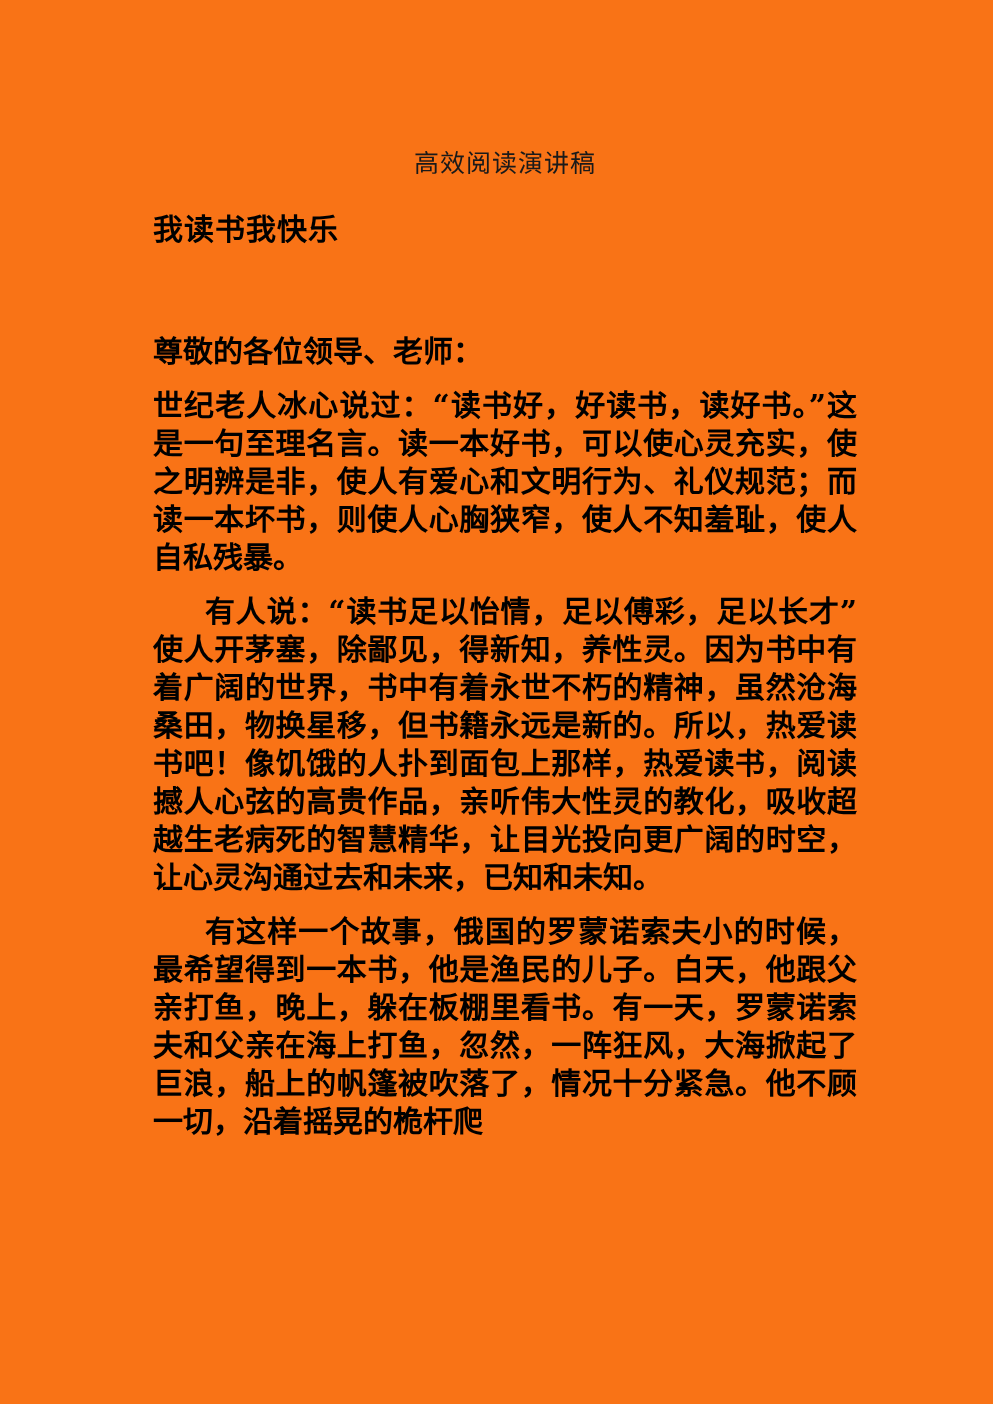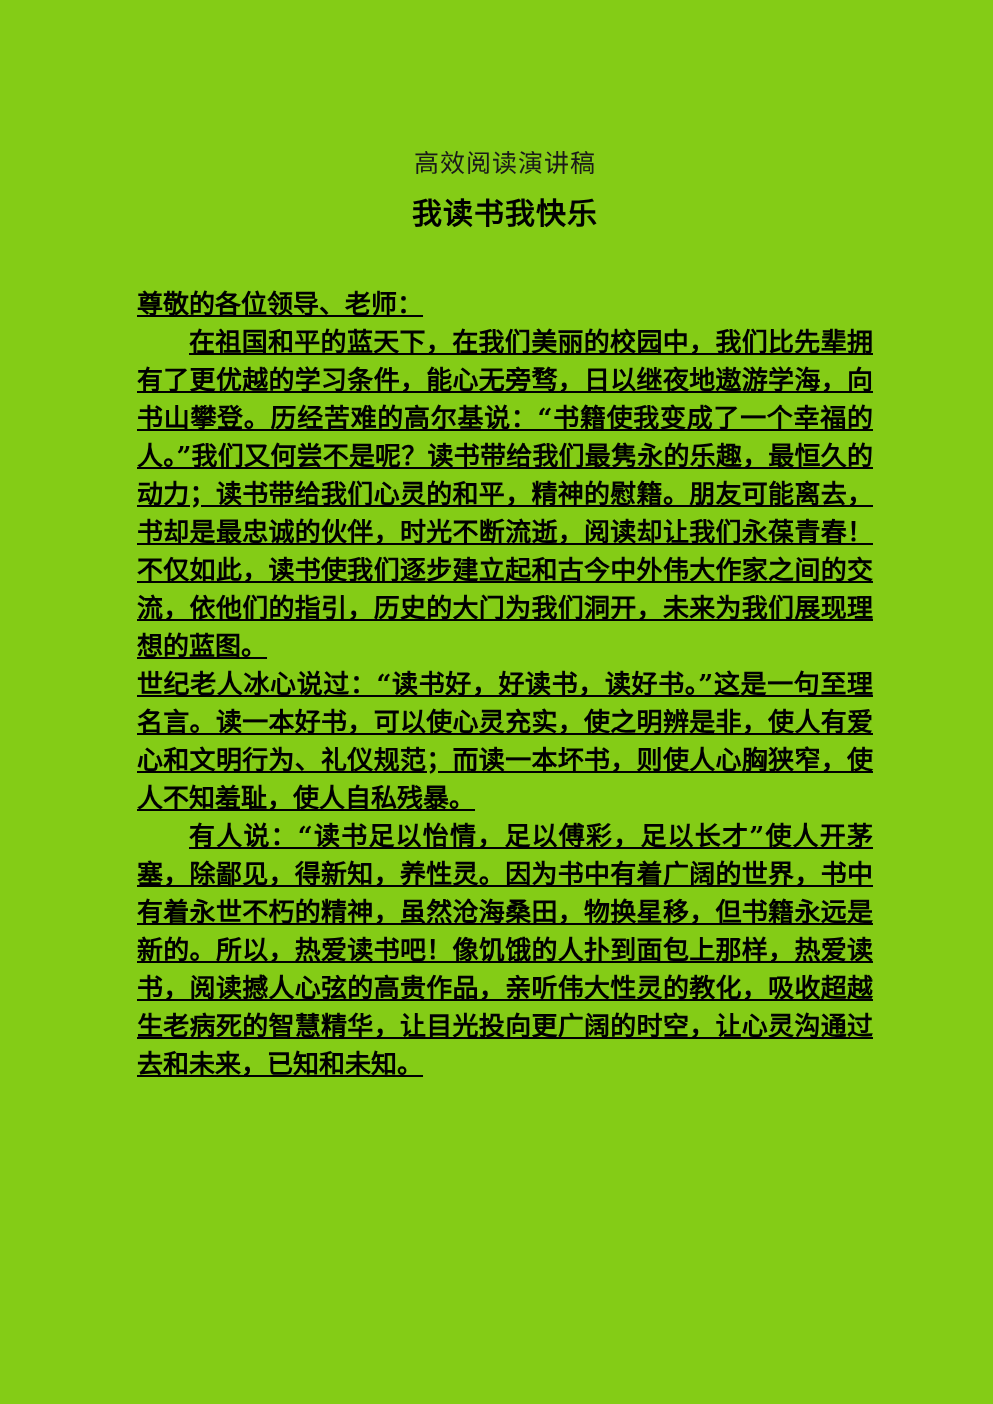--- a/index.html
+++ b/index.html
@@ -10,21 +10,21 @@
   }
   body {
     font-family: "DejaVu Serif", "Liberation Serif", serif;
     color: #000000;
     -webkit-font-smoothing: none;
   }
   .page {
     position: relative;
     width: 993px;
     height: 1404px;
-    background: #84cc16;
+    background: #f97316;
     box-sizing: border-box;
     overflow: hidden;
     margin: 0 auto;
   }
   .doc-body {
     position: absolute;
     left: 137px;
     top: 0;
     width: 736px;
   }
@@ -37,40 +37,39 @@
     font-weight: normal;
     text-align: center;
     letter-spacing: 1px;
     color: #1a1a1a;
     margin: 0;
   }
   .title-main {
     font-size: 30px;
     line-height: 50px;
     font-weight: bold;
-    text-align: center;
+    text-align: left;
     letter-spacing: 1px;
     color: #000000;
-    margin: 0;
+    margin: 16px;
     padding-top: 6px;
   }
   .spacer-after-title {
     height: 46px;
   }
   .para {
-    font-size: 26px;
+    font-size: 30px;
     line-height: 38px;
     font-weight: bold;
     text-align: justify;
     text-align-last: left;
     text-justify: inter-character;
-    margin: 0;
+    margin: 16px;
     letter-spacing: 0px;
     word-break: break-all;
-    text-decoration: underline;
   }
   .para.indent {
     text-indent: 52px;
   }
   .para.noindent {
     text-indent: 0;
   }
 </style>
 </head>
 <body>
@@ -80,19 +79,19 @@
 
     <div class="title-block">
       <p class="title-sub">高效阅读演讲稿</p>
       <p class="title-main">我读书我快乐</p>
     </div>
 
     <div class="spacer-after-title"></div>
 
     <div id="paragraph-container">
         <p class="para noindent">尊敬的各位领导、老师：</p>
-        <p class="para indent">在祖国和平的蓝天下，在我们美丽的校园中，我们比先辈拥有了更优越的学习条件，能心无旁骛，日以继夜地遨游学海，向书山攀登。历经苦难的高尔基说：“书籍使我变成了一个幸福的人。”我们又何尝不是呢？读书带给我们最隽永的乐趣，最恒久的动力；读书带给我们心灵的和平，精神的慰籍。朋友可能离去，书却是最忠诚的伙伴，时光不断流逝，阅读却让我们永葆青春！不仅如此，读书使我们逐步建立起和古今中外伟大作家之间的交流，依他们的指引，历史的大门为我们洞开，未来为我们展现理想的蓝图。</p>
         <p class="para noindent">世纪老人冰心说过：“读书好，好读书，读好书。”这是一句至理名言。读一本好书，可以使心灵充实，使之明辨是非，使人有爱心和文明行为、礼仪规范；而读一本坏书，则使人心胸狭窄，使人不知羞耻，使人自私残暴。</p>
         <p class="para indent">有人说：“读书足以怡情，足以傅彩，足以长才”使人开茅塞，除鄙见，得新知，养性灵。因为书中有着广阔的世界，书中有着永世不朽的精神，虽然沧海桑田，物换星移，但书籍永远是新的。所以，热爱读书吧！像饥饿的人扑到面包上那样，热爱读书，阅读撼人心弦的高贵作品，亲听伟大性灵的教化，吸收超越生老病死的智慧精华，让目光投向更广阔的时空，让心灵沟通过去和未来，已知和未知。</p>
+        <p class="para indent">有这样一个故事，俄国的罗蒙诺索夫小的时候，最希望得到一本书，他是渔民的儿子。白天，他跟父亲打鱼，晚上，躲在板棚里看书。有一天，罗蒙诺索夫和父亲在海上打鱼，忽然，一阵狂风，大海掀起了巨浪，船上的帆篷被吹落了，情况十分紧急。他不顾一切，沿着摇晃的桅杆爬</p>
       </div>
 
   </div>
 </div>
 
 </body></html>

